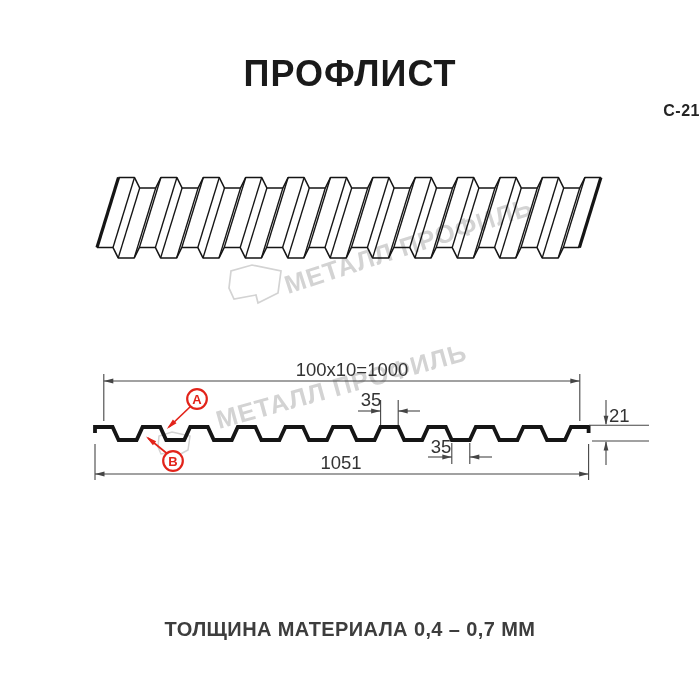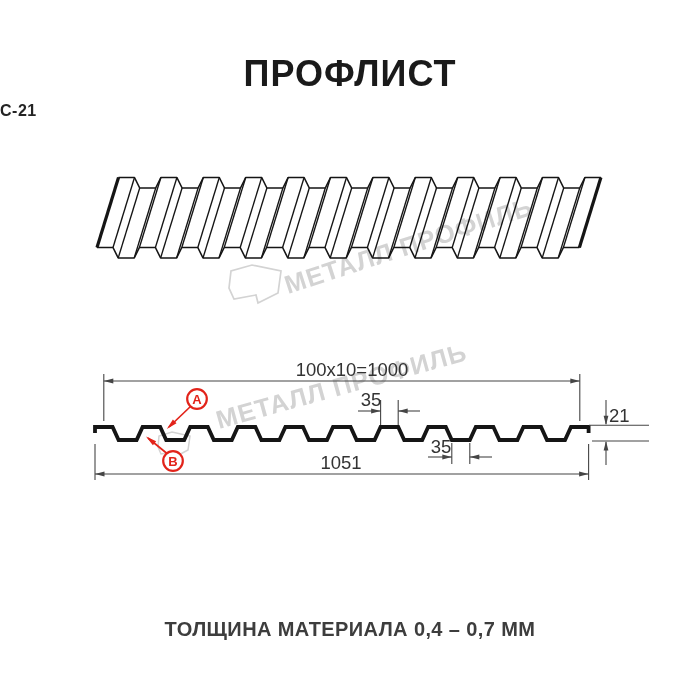--- a/index.html
+++ b/index.html
@@ -5,21 +5,21 @@
   html,body{margin:0;padding:0;}
   body{
     width:700px;height:700px;position:relative;background:#ffffff;
     font-family:"Liberation Sans",sans-serif;overflow:hidden;
   }
   .page-title{
     position:absolute;top:55px;left:0;width:700px;text-align:center;
     font-size:36px;line-height:38px;font-weight:bold;letter-spacing:1px;color:#1a1a1a;
   }
   .page-subtitle{
-    position:absolute;top:101px;left:0;width:700px;text-align:left;
+    position:absolute;top:101px;left:0;width:700px;text-align:right;
     font-size:16px;line-height:20px;font-weight:bold;letter-spacing:.5px;color:#242424;
   }
   .footer-note{
     position:absolute;top:619px;left:0;width:700px;text-align:center;
     font-size:20px;line-height:20px;font-weight:bold;letter-spacing:.4px;color:#3d3d3d;
   }
   svg{position:absolute;top:0;left:0;}
   text{font-family:"Liberation Sans",sans-serif;}
   .dimtxt{fill:#333333;font-size:18.5px;}
 </style>

